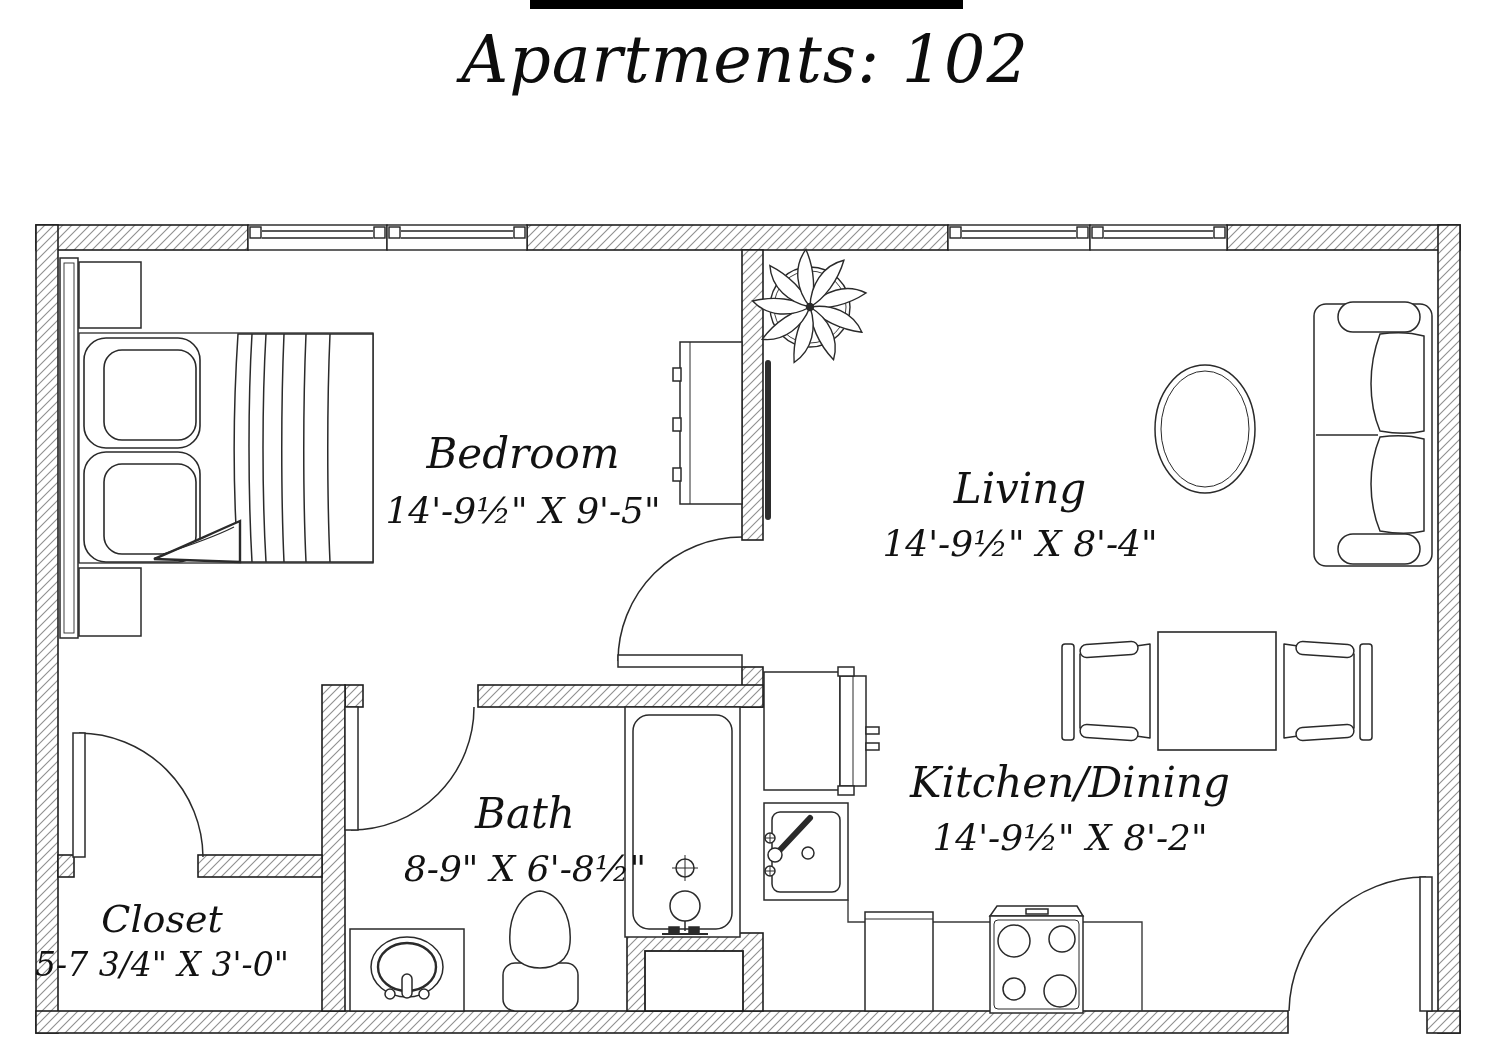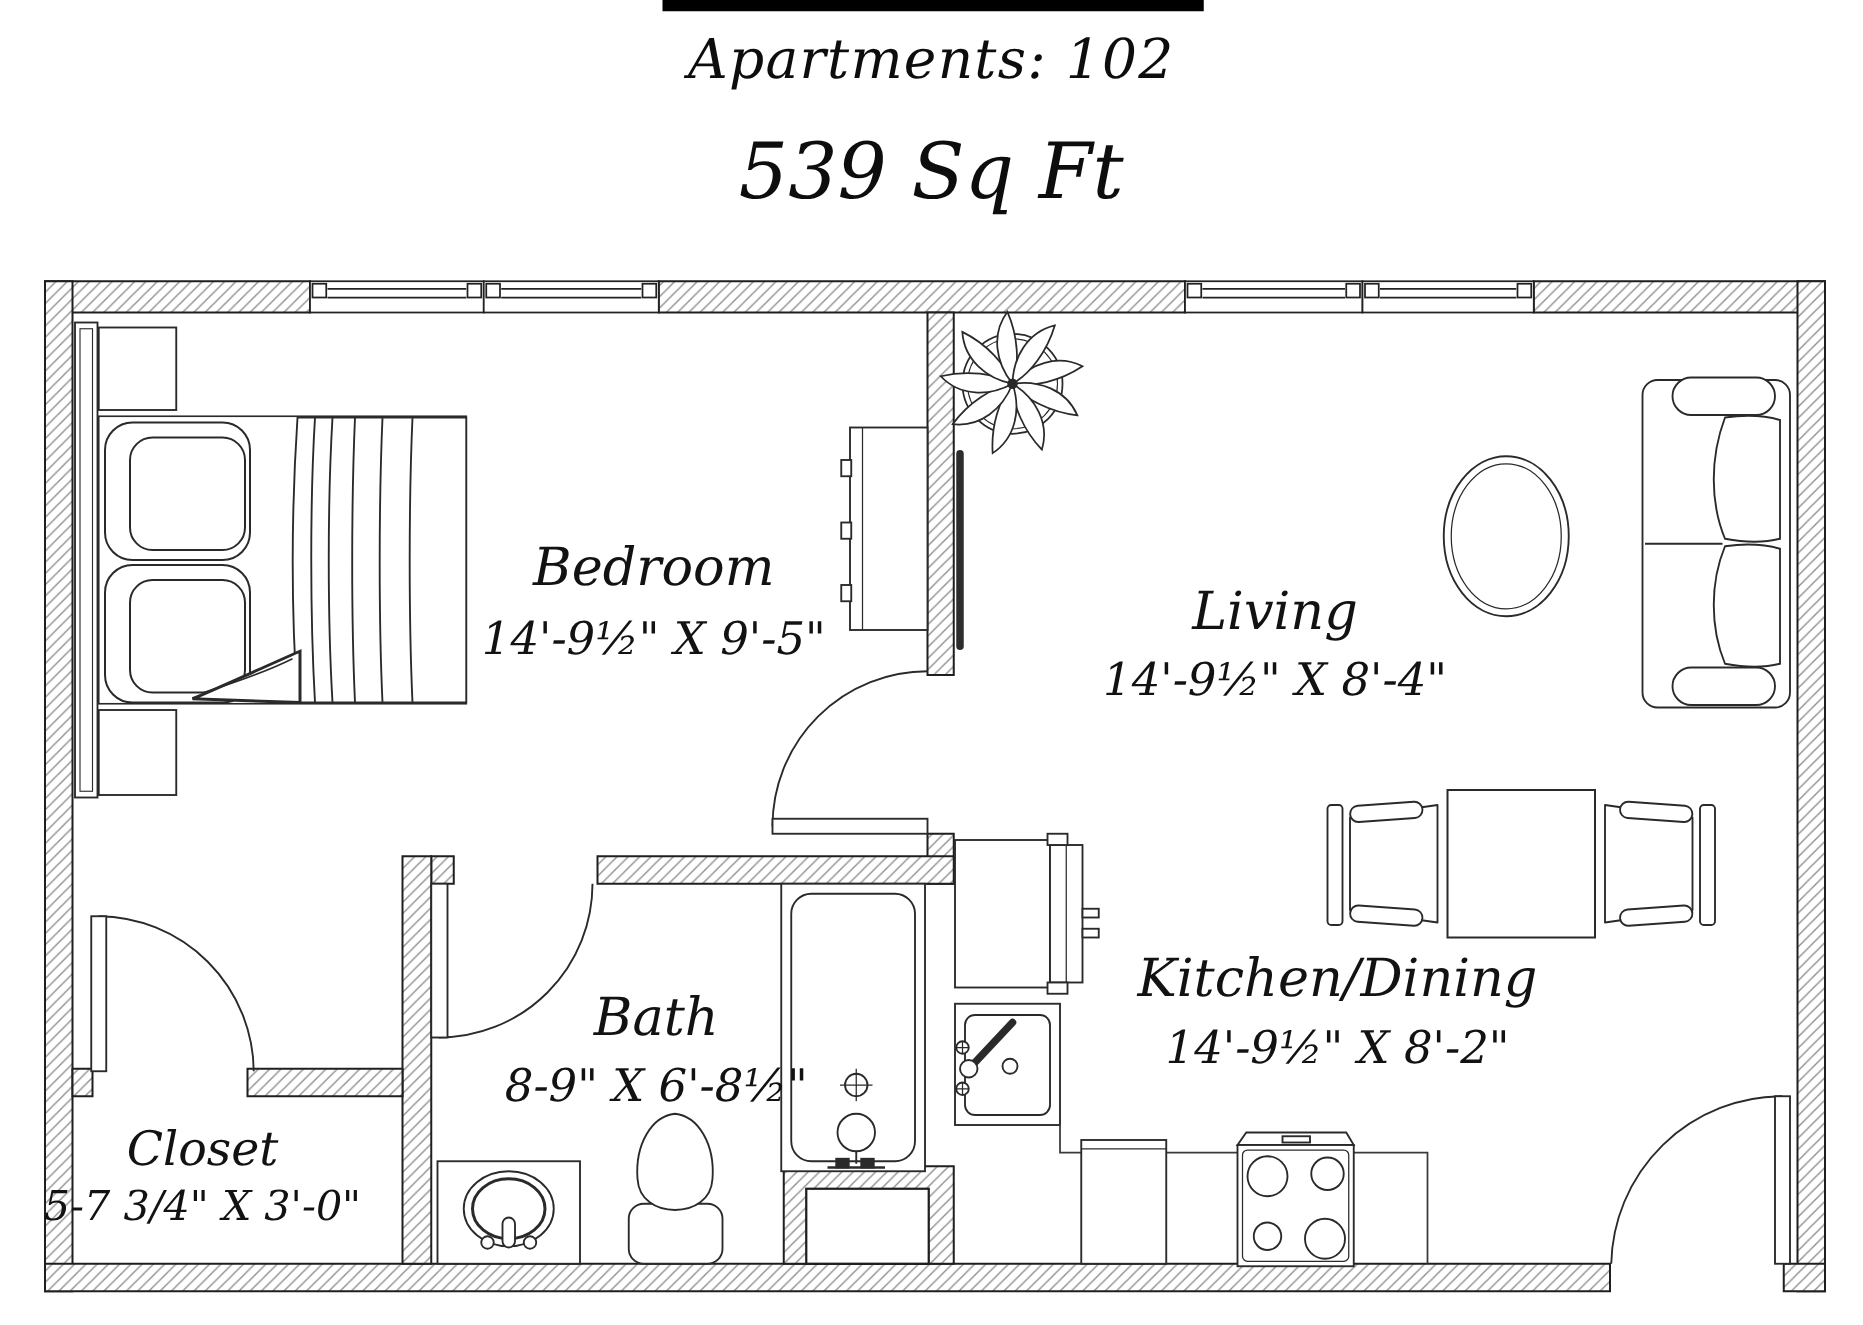--- a/index.html
+++ b/index.html
@@ -1,37 +1,36 @@
 <!DOCTYPE html>
 <html><head>
 <meta charset="utf-8">
 <style>
   html,body{margin:0;padding:0;background:#ffffff;}
   .page{position:relative;width:1490px;height:1060px;background:#fff;overflow:hidden;
         font-family:"DejaVu Serif", serif;}
   .topbar{position:absolute;left:530px;top:0;width:433px;height:9px;background:#000;}
   .title-line1{position:absolute;top:22px;left:0;right:0;text-align:center;
-        font-style:italic;font-size:44px;color:#0d0d0d;letter-spacing:1px;}
+        font-style:italic;font-size:65px;color:#0d0d0d;letter-spacing:1px;}
   .title-line2{position:absolute;top:100px;left:0;right:0;text-align:center;
         font-style:italic;font-size:62px;color:#0d0d0d;}
   svg{position:absolute;left:0;top:0;}
   svg text{font-family:"DejaVu Serif", serif;font-style:italic;fill:#121212;text-anchor:middle;}
   .room-name{font-size:42px;}
   .room-dims{font-size:36px;}
   .room-name-sm{font-size:38px;}
   .room-dims-sm{font-size:33px;}
 </style>
 </head>
 <body>
 
 <div class="page">
 
   <div class="topbar"></div>
   <div class="title-line1">Apartments: 102</div>
-  <div class="title-line2">539 Sq Ft</div>
 
   <svg width="1490" height="1060" viewBox="0 0 1490 1060">
     <defs>
       <pattern id="hatch" patternUnits="userSpaceOnUse" width="9" height="9">
         <rect width="9" height="9" fill="#ffffff"></rect>
         <path d="M0,9 l9,-9 M-2.25,2.25 l4.5,-4.5 M6.75,11.25 l4.5,-4.5" stroke="#8f8f8f" stroke-width="1.1" fill="none"></path>
       </pattern>
     </defs>
 
     <g fill="url(#hatch)" stroke="#1f1f1f" stroke-width="1.6">

